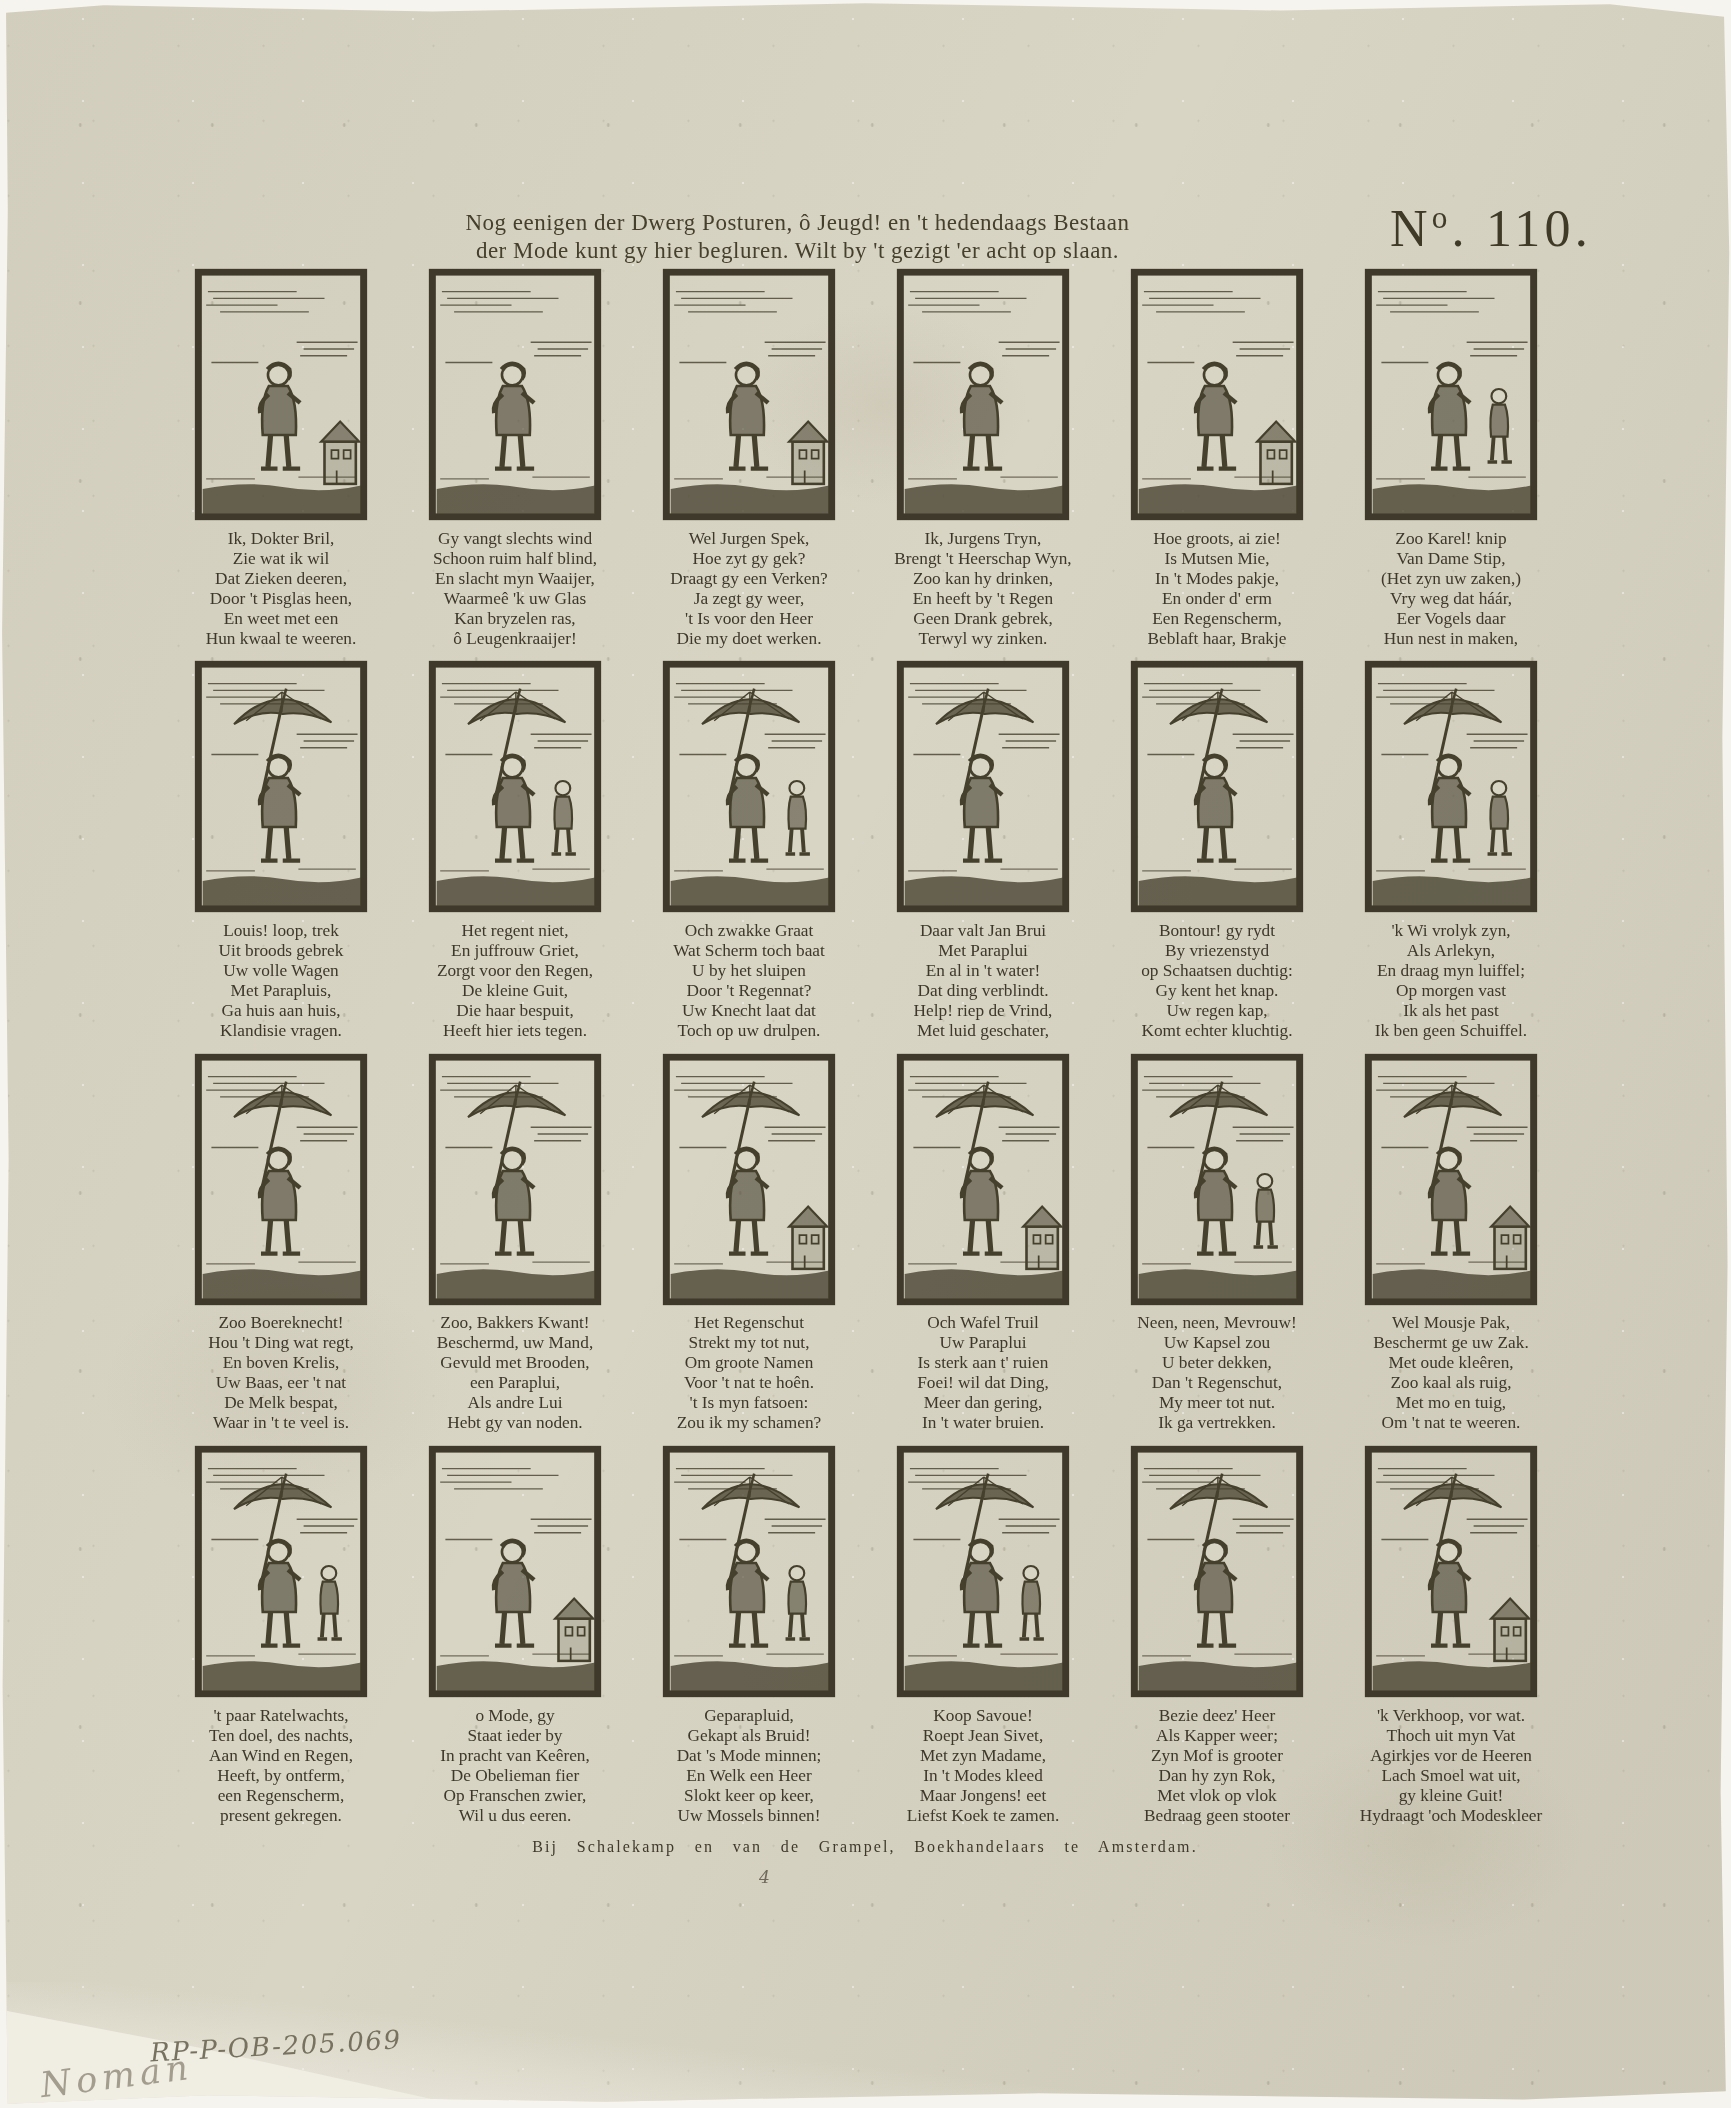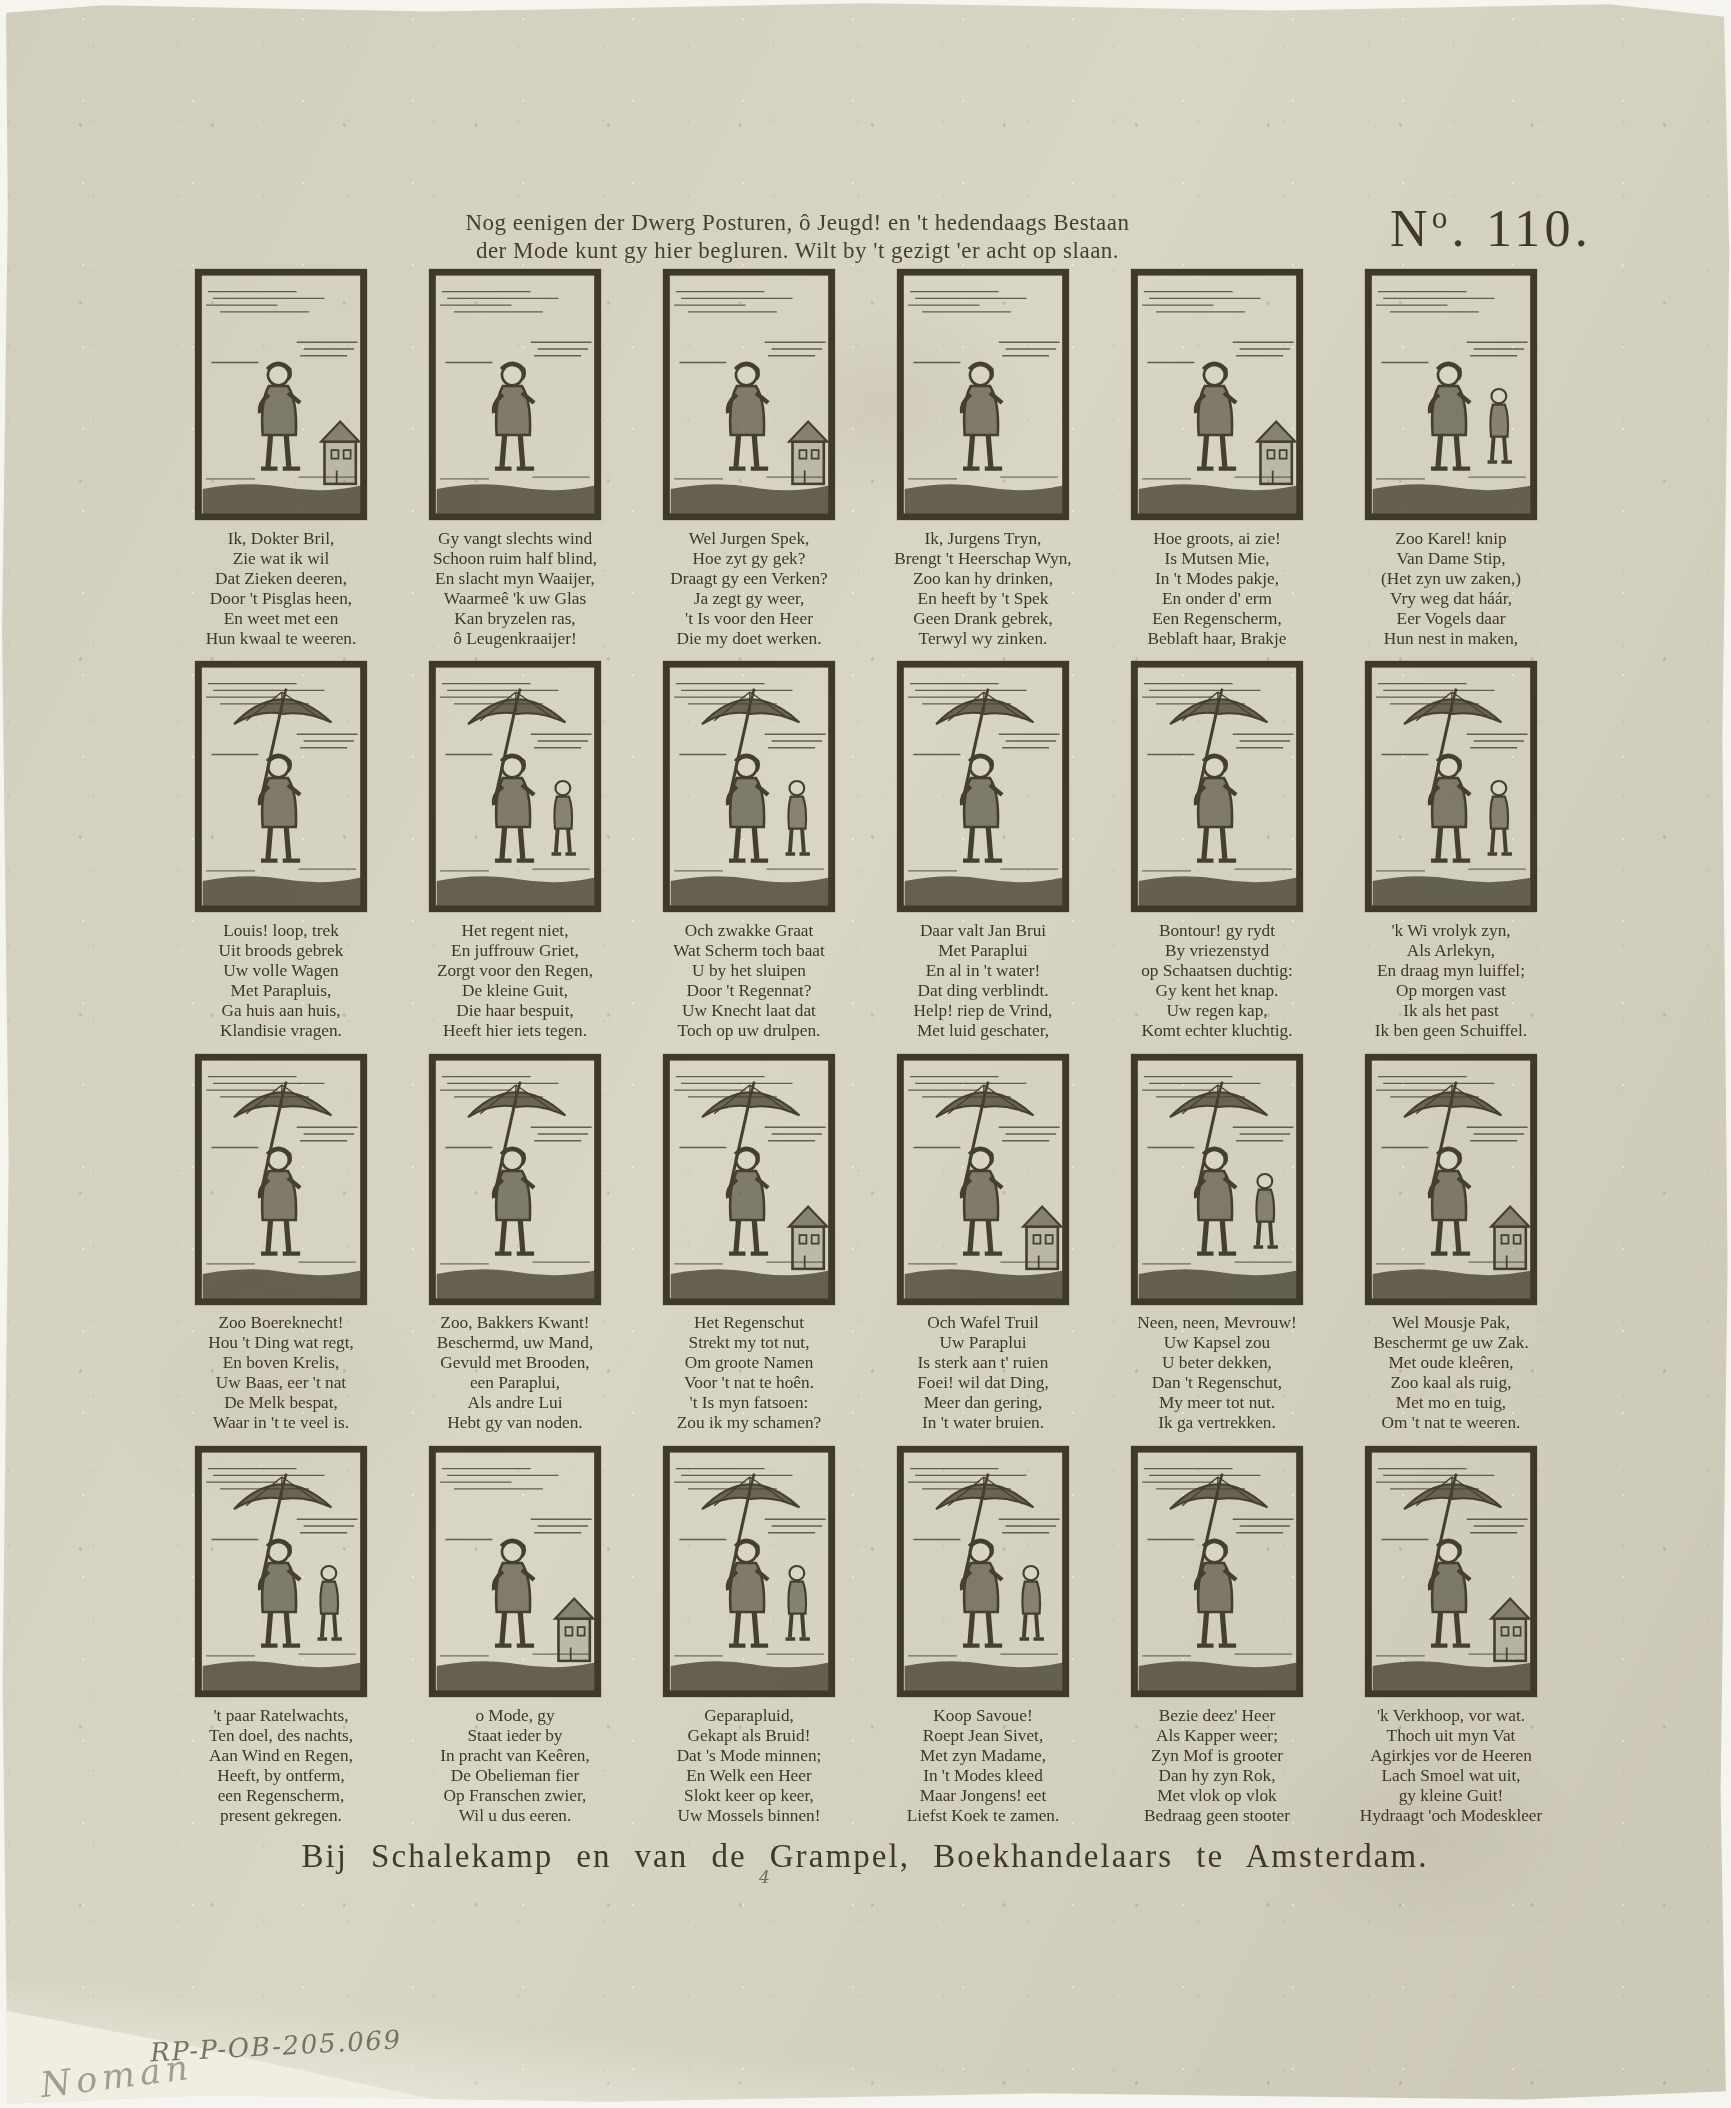--- a/index.html
+++ b/index.html
@@ -41,21 +41,21 @@
   .verse{margin-top:7.6px;width:221px;text-align:center;font-size:17.3px;line-height:20px;color:#3d382a;}
   .vline{white-space:nowrap;}
 
   
   .panel .umb,.panel .fig2,.panel .house{display:none;}
   .panel[data-motif~="umbrella"] .umb{display:inline;}
   .panel[data-motif~="pair"] .fig2{display:inline;}
   .panel[data-motif~="house"] .house{display:inline;}
 
   .imprint{position:absolute;left:164px;top:1838px;width:1402px;text-align:center;
-    font-size:33px;letter-spacing:2.1px;word-spacing:12.6px;color:#3e392a;}
+    font-size:16px;letter-spacing:2.1px;word-spacing:12.6px;color:#3e392a;}
   .page-mark{position:absolute;left:759px;top:1867px;font-size:17px;color:#6f6a5c;font-style:italic;}
 
   .corner-light{position:absolute;left:0;bottom:0;width:1138px;height:126px;
     background:linear-gradient(to top right, rgba(240,237,228,.95) 0%, rgba(240,237,228,0) 55%);}
   .corner-tear{position:absolute;left:0;bottom:0;width:472px;height:126px;background:#f0ede3;
     clip-path:polygon(0 22%, 42% 52%, 100% 100%, 0 100%);}
   .handwriting{font-family:"DejaVu Serif", serif;font-style:italic;}
   .inv-number{position:absolute;left:150px;bottom:47px;font-size:26px;color:#77725f;
     letter-spacing:1.7px;transform:rotate(-3deg);}
   .pencil-name{position:absolute;left:40px;bottom:11.8px;font-size:35px;color:#a39d8e;
@@ -288,21 +288,21 @@
           <path d="M46 76 Q100 18 158 74 Q129 60 102 64 Q75 58 46 76 Z" fill="#45402e" fill-opacity="0.75" stroke-width="2.5"></path>
           <path d="M101 38 L60 72 M101 38 L101 62 M101 38 L146 70" stroke-width="1.6"></path>
           <line x1="101" y1="54" x2="106" y2="34" stroke-width="3"></line>
         </g>
       </svg>
     </div>
     <figcaption class="verse">
           <div class="vline">Ik, Jurgens Tryn,</div>
           <div class="vline">Brengt 't Heerschap Wyn,</div>
           <div class="vline">Zoo kan hy drinken,</div>
-          <div class="vline">En heeft by 't Spek</div>
+          <div class="vline">En heeft by 't Regen</div>
           <div class="vline">Geen Drank gebrek,</div>
           <div class="vline">Terwyl wy zinken.</div>
         </figcaption>
   </figure>
 
   <figure class="panel" style="margin:0" data-motif="figure house">
     <div class="cut">
       <svg viewBox="0 0 200 300" preserveAspectRatio="none">
         <rect x="5" y="5" width="190" height="290" fill="none" stroke="#3e392a" stroke-width="8"></rect>
         <g class="sky" stroke="#45402e" stroke-width="1.7" opacity="0.8" fill="none">

